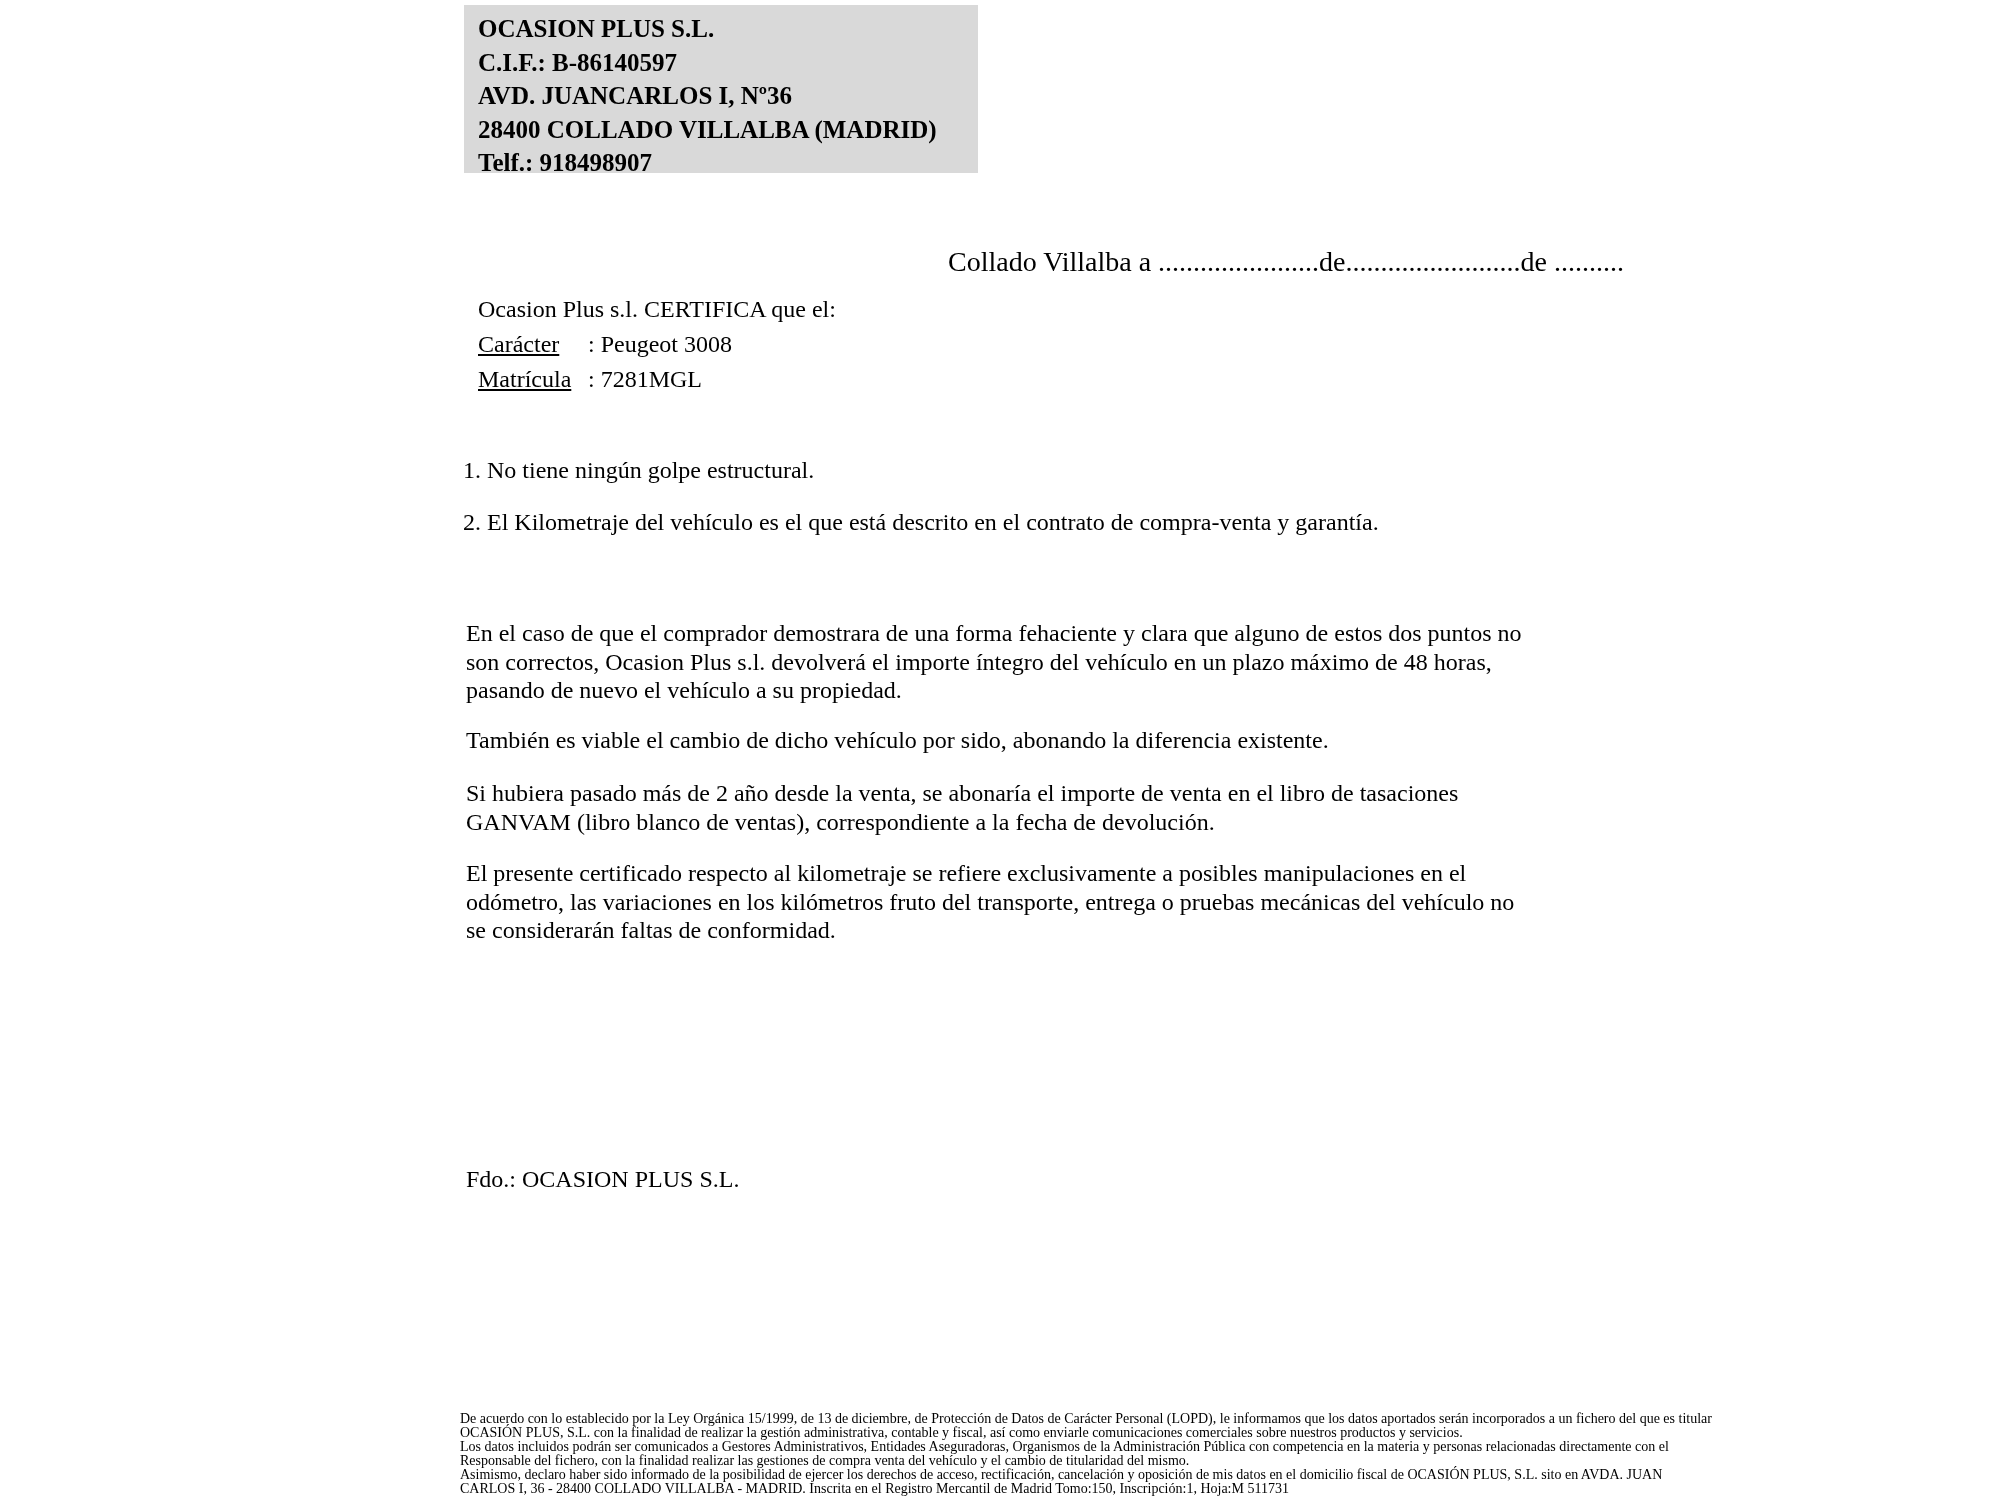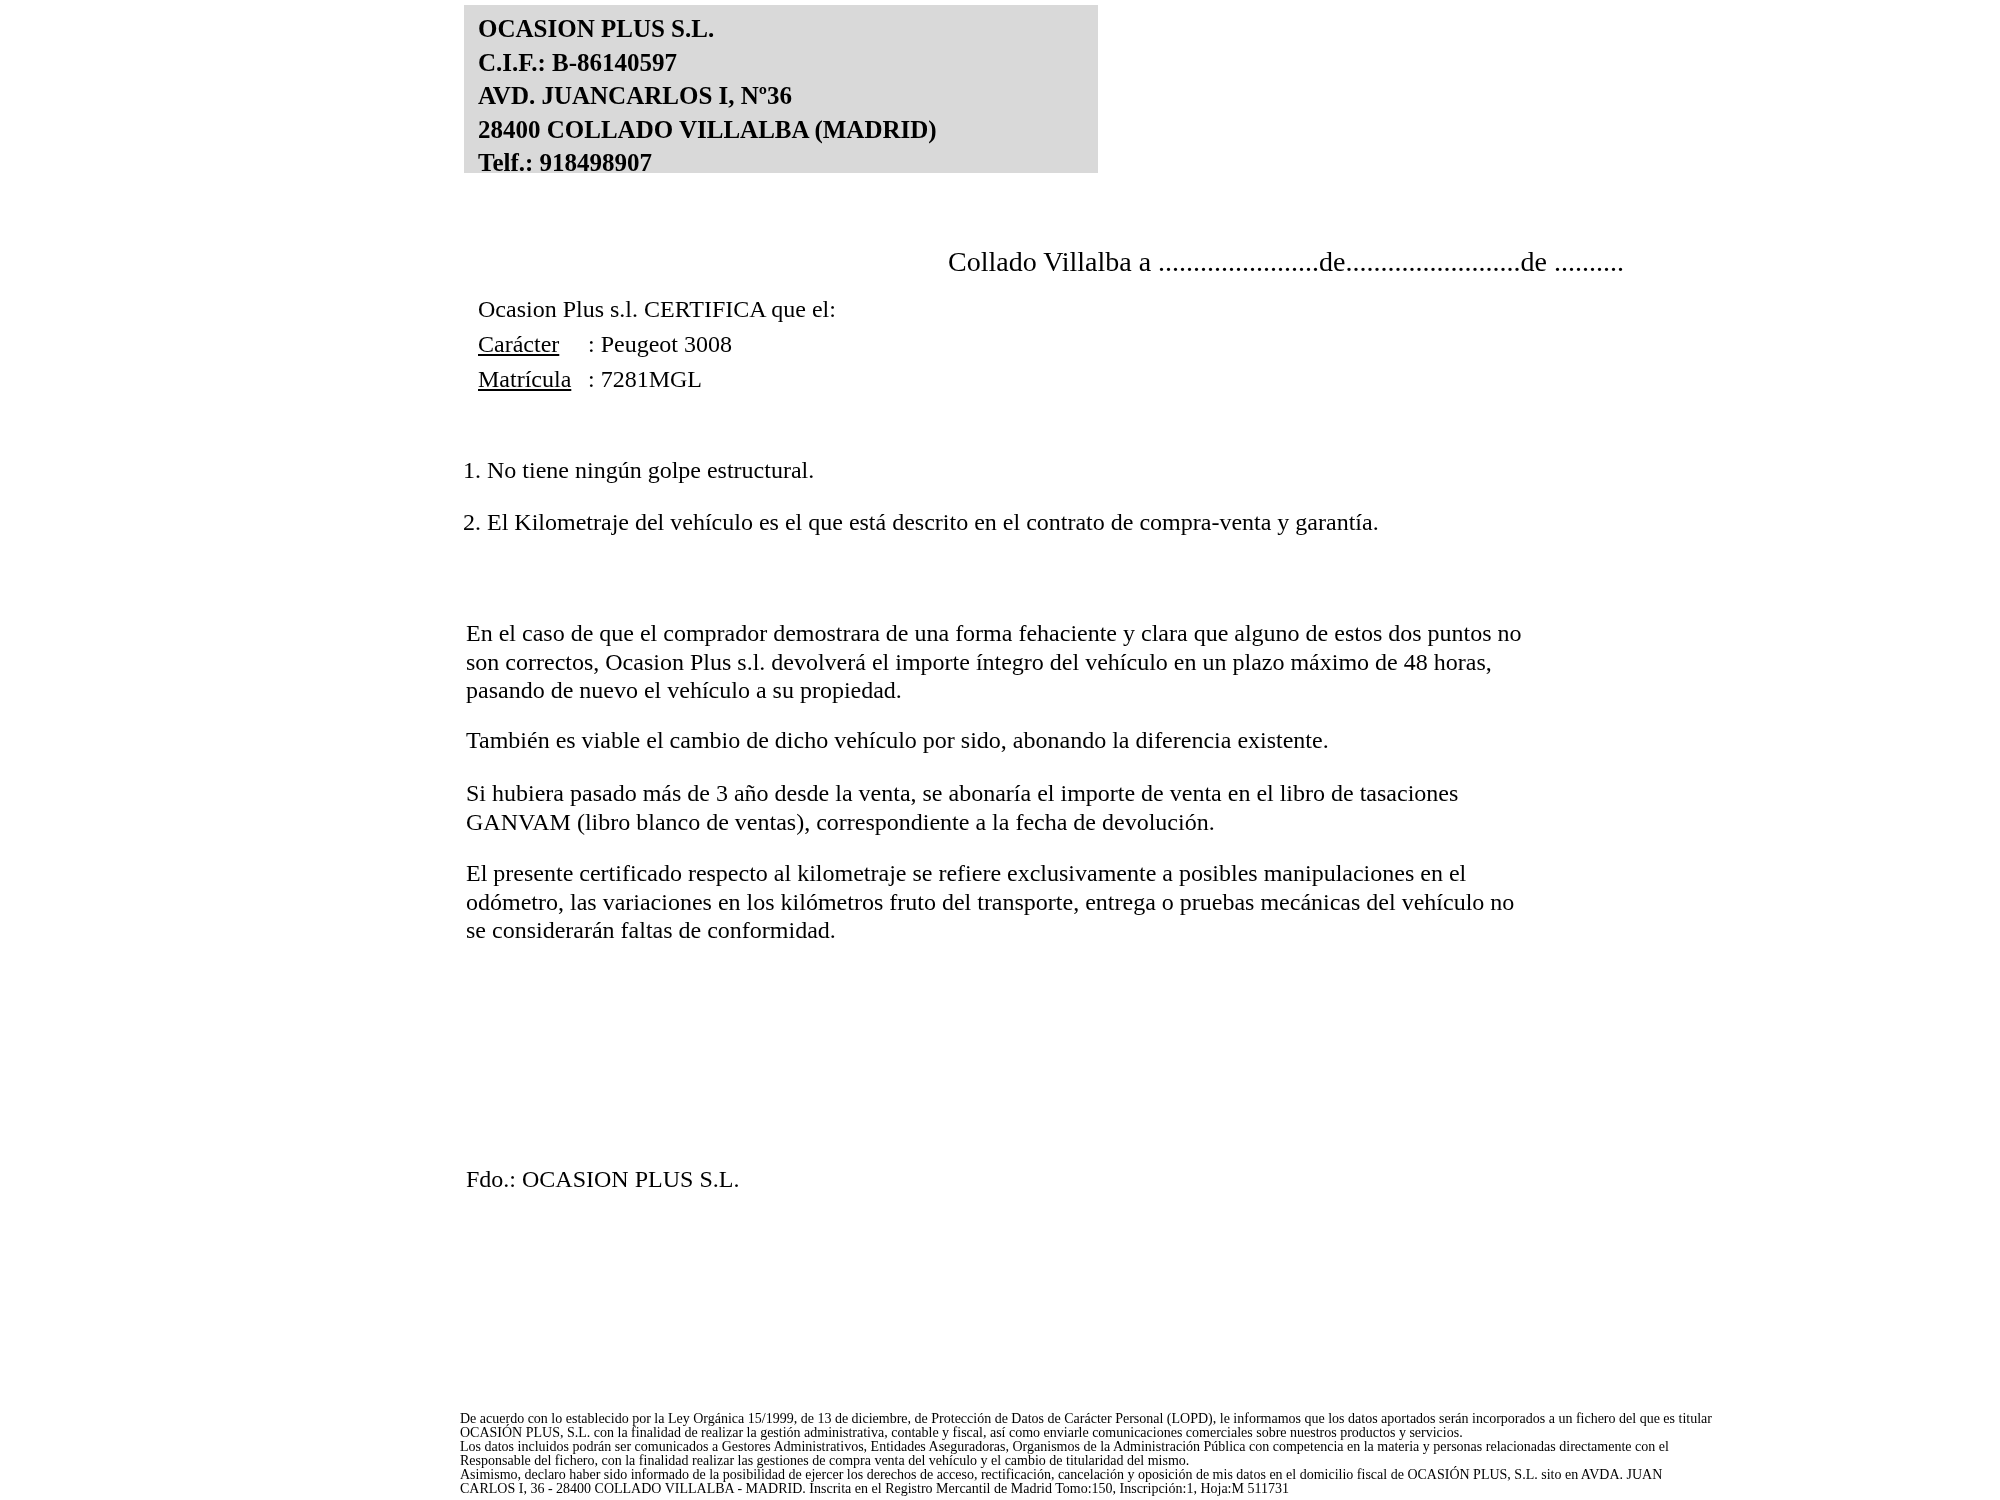--- a/index.html
+++ b/index.html
@@ -9,21 +9,21 @@
     height: 1500px;
     background: #ffffff;
     color: #000000;
     font-family: "Liberation Serif", serif;
     overflow: hidden;
   }
   .company-box {
     position: absolute;
     left: 464px;
     top: 5px;
-    width: 634px;
+    width: 514px;
     height: 168px;
     background: #d9d9d9;
     box-sizing: border-box;
     padding: 7px 0 0 14px;
     font-weight: bold;
     font-size: 25px;
     line-height: 33.5px;
     white-space: pre;
   }
   .date-line {
@@ -105,21 +105,21 @@
   <div class="point" id="point-1">1. No tiene ningún golpe estructural.</div>
 
   <div class="point" id="point-2">2. El Kilometraje del vehículo es el que está descrito en el contrato de compra-venta y garantía.</div>
 
   <div class="para" id="para-1">En el caso de que el comprador demostrara de una forma fehaciente y clara que alguno de estos dos puntos no
 son correctos, Ocasion Plus s.l. devolverá el importe íntegro del vehículo en un plazo máximo de 48 horas,
 pasando de nuevo el vehículo a su propiedad.</div>
 
   <div class="para" id="para-2">También es viable el cambio de dicho vehículo por sido, abonando la diferencia existente.</div>
 
-  <div class="para" id="para-3">Si hubiera pasado más de 3 año desde la venta, se abonaría el importe de venta en el libro de tasaciones
+  <div class="para" id="para-3">Si hubiera pasado más de 2 año desde la venta, se abonaría el importe de venta en el libro de tasaciones
 GANVAM (libro blanco de ventas), correspondiente a la fecha de devolución.</div>
 
   <div class="para" id="para-4">El presente certificado respecto al kilometraje se refiere exclusivamente a posibles manipulaciones en el
 odómetro, las variaciones en los kilómetros fruto del transporte, entrega o pruebas mecánicas del vehículo no
 se considerarán faltas de conformidad.</div>
 
   <div class="signature">Fdo.: OCASION PLUS S.L.</div>
 
   <div class="legal-footer">De acuerdo con lo establecido por la Ley Orgánica 15/1999, de 13 de diciembre, de Protección de Datos de Carácter Personal (LOPD), le informamos que los datos aportados serán incorporados a un fichero del que es titular
 OCASIÓN PLUS, S.L. con la finalidad de realizar la gestión administrativa, contable y fiscal, así como enviarle comunicaciones comerciales sobre nuestros productos y servicios.

